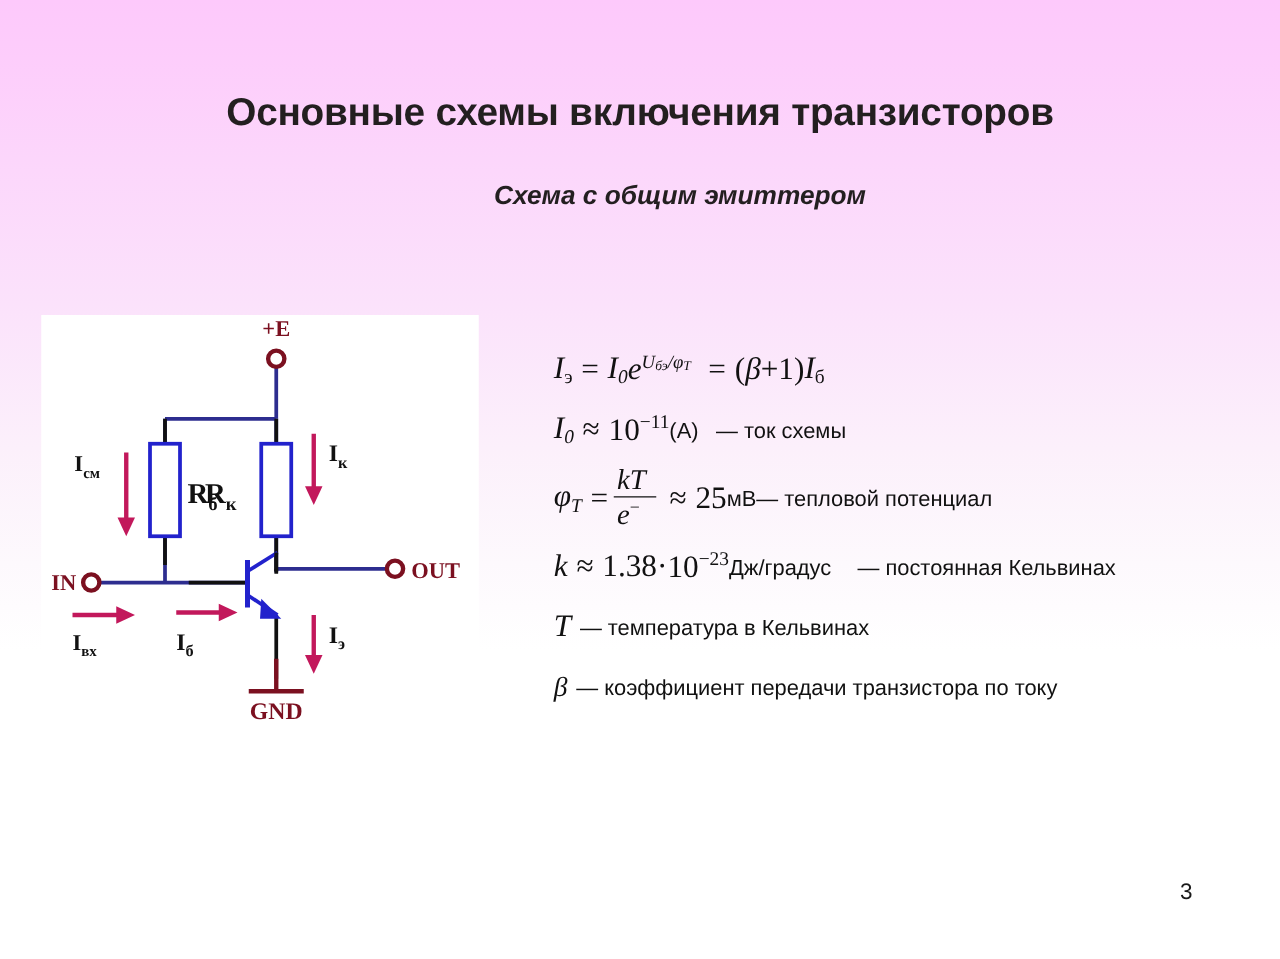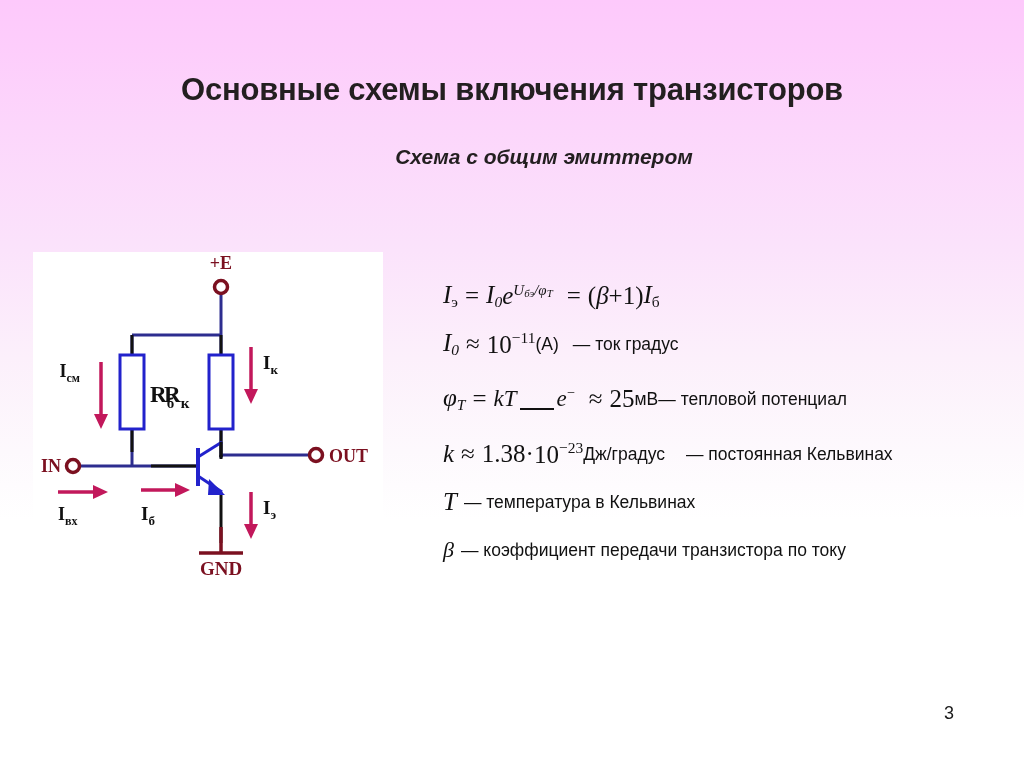--- a/index.html
+++ b/index.html
@@ -114,22 +114,22 @@
     font-size: 17.5px;
     font-style: normal;
     color: #111111;
   }
   .sp { display: inline-block; width: 7px; }
   .spw { display: inline-block; width: 14px; }
 
   
   .frac {
     display: inline-flex;
-    flex-direction: row;
-    align-items: flex-end;
+    flex-direction: column;
+    align-items: flex-start;
     vertical-align: middle;
     margin: 0 4px;
     position: relative;
     top: -1px;
   }
   .frac .num {
     font-family: "Liberation Serif", serif;
     font-style: italic;
     font-size: 23px;
     line-height: 1.05;
@@ -300,21 +300,21 @@
     </div>
 
     <div class="frow">
       <span class="mathit"><span>I</span><span class="sub">0</span></span>
       <span class="sp"></span>
       <span class="mathrm">≈</span>
       <span class="sp"></span>
       <span class="mathrm"><span>10</span><span class="sup">−11</span></span>
       <span class="prose">(A)</span>
       <span class="spw"></span>
-      <span class="prose">— ток градус</span>
+      <span class="prose">— ток схемы</span>
     </div>
 
     <div class="frow" style="height:62px">
       <span class="mathit"><span>φ</span><span class="sub">T</span></span>
       <span class="sp"></span>
       <span class="mathrm">=</span>
       <span class="frac">
         <span class="num">kT</span>
         <span class="bar"></span>
         <span class="den"><span>e</span><span class="sup" style="font-style:normal">−</span></span>

